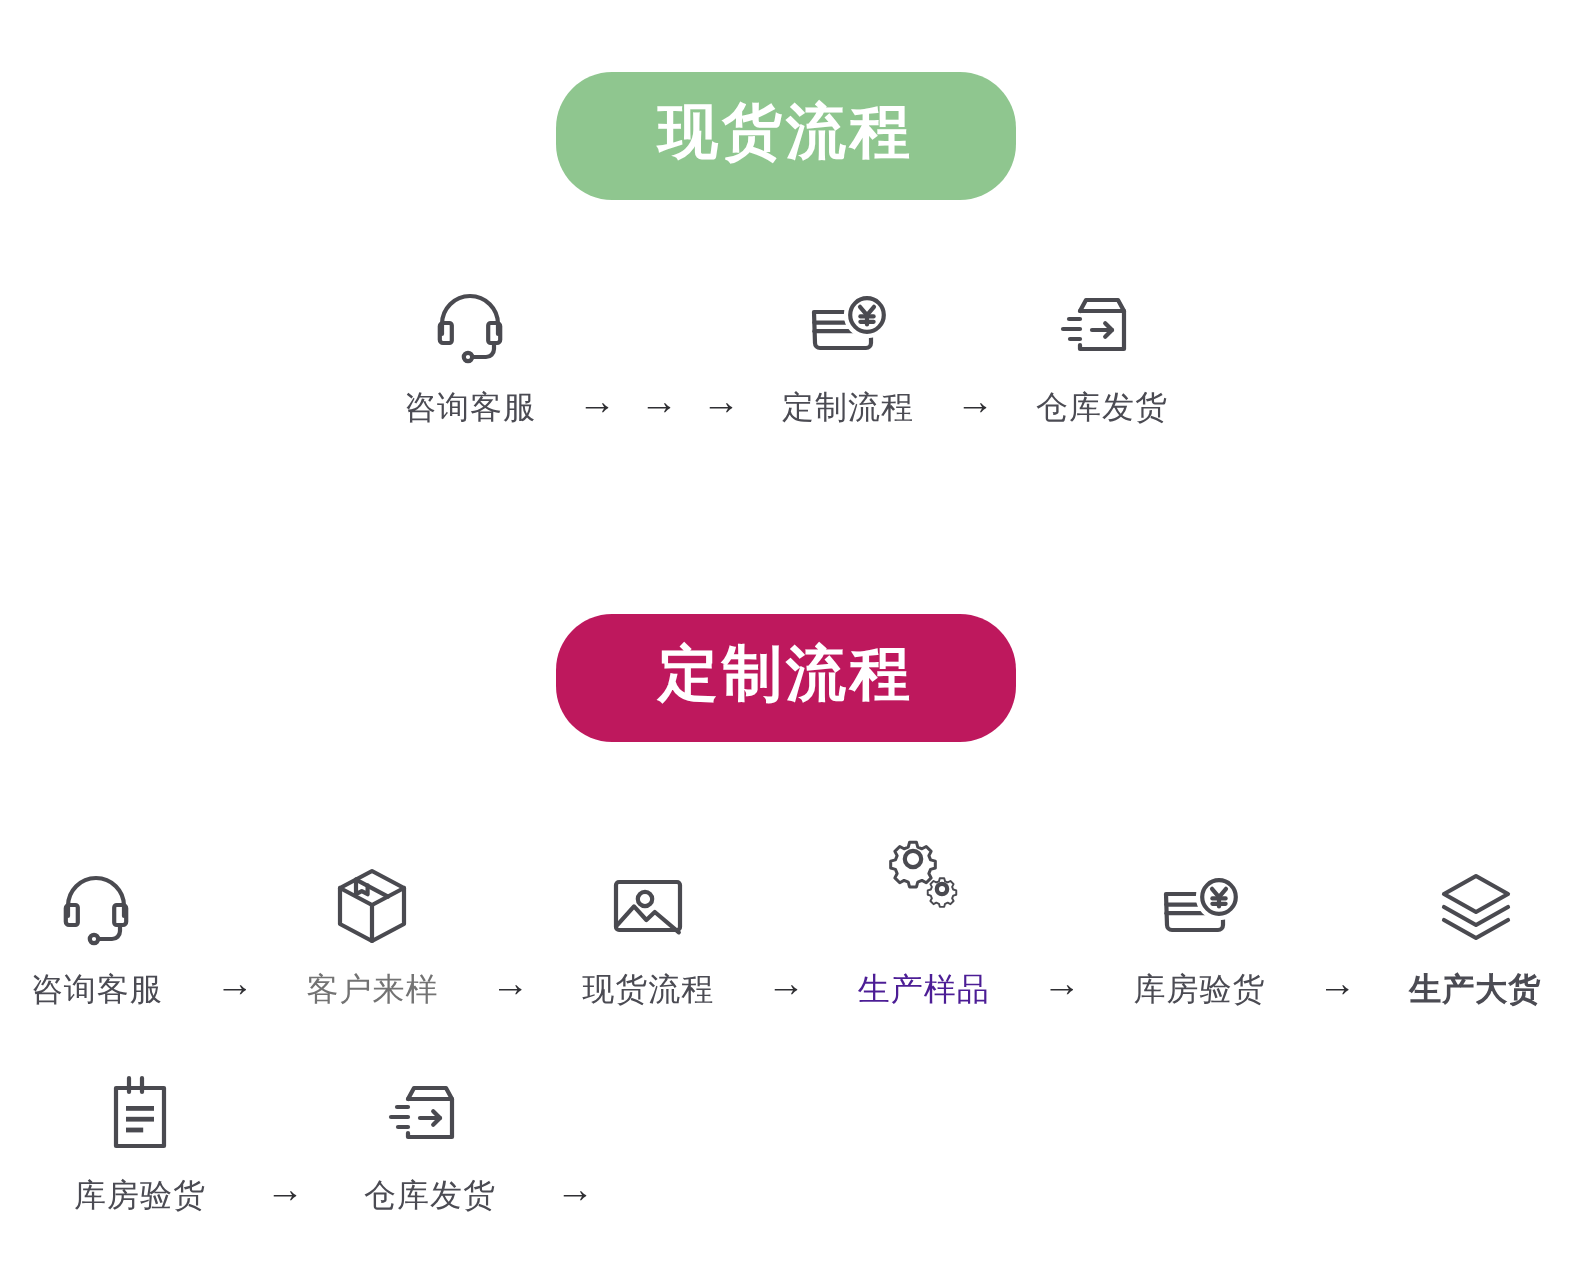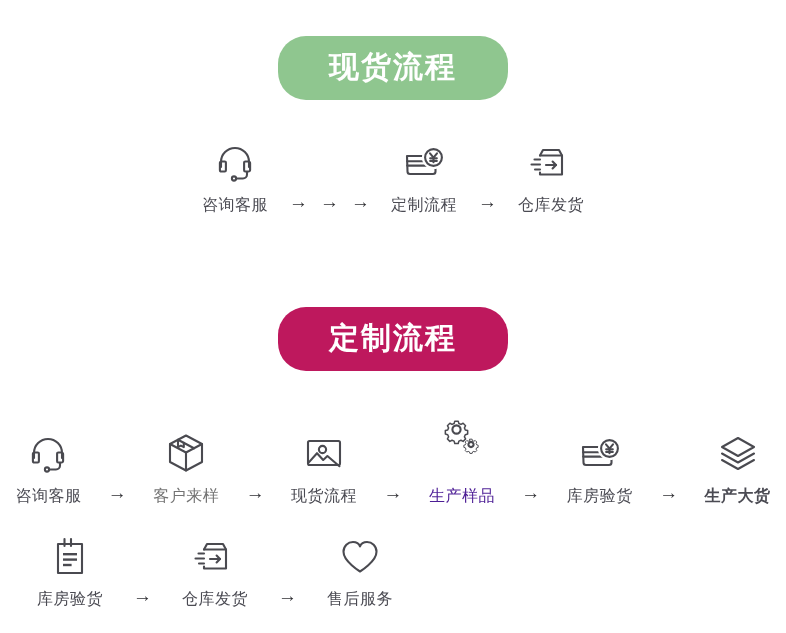--- a/index.html
+++ b/index.html
@@ -307,24 +307,16 @@
           <path class="stroke" d="M13 31.5 h-5" style="stroke: rgb(74, 74, 80);"></path>
           <path class="stroke" d="M19 27 h10" style="stroke: rgb(74, 74, 80);"></path>
           <path class="stroke" d="M25.6 23.6 l3.4 3.4 l-3.4 3.4" style="stroke: rgb(74, 74, 80);"></path>
         </svg>
       </span>
       <span class="label" style="color: rgb(75, 75, 83);">仓库发货</span>
     </div>
 
     <span class="arrow">→</span>
 
-    <div class="step">
-      <span class="icon">
-        <svg width="48" height="48" viewBox="0 0 48 48">
-          <path class="stroke" d="M24 39.5 C24 39.5 7.5 29.5 7.5 19.8 C7.5 14.1 11.9 10 17 10 C20.3 10 23 11.8 24 14.4 C25 11.8 27.7 10 31 10 C36.1 10 40.5 14.1 40.5 19.8 C40.5 29.5 24 39.5 24 39.5 z" style="stroke: rgb(74, 74, 80);"></path>
-        </svg>
-      </span>
-      <span class="label" style="color: rgb(75, 75, 83);">售后服务</span>
-    </div>
 
   </div>
 
 </div>
 
 </body></html>

